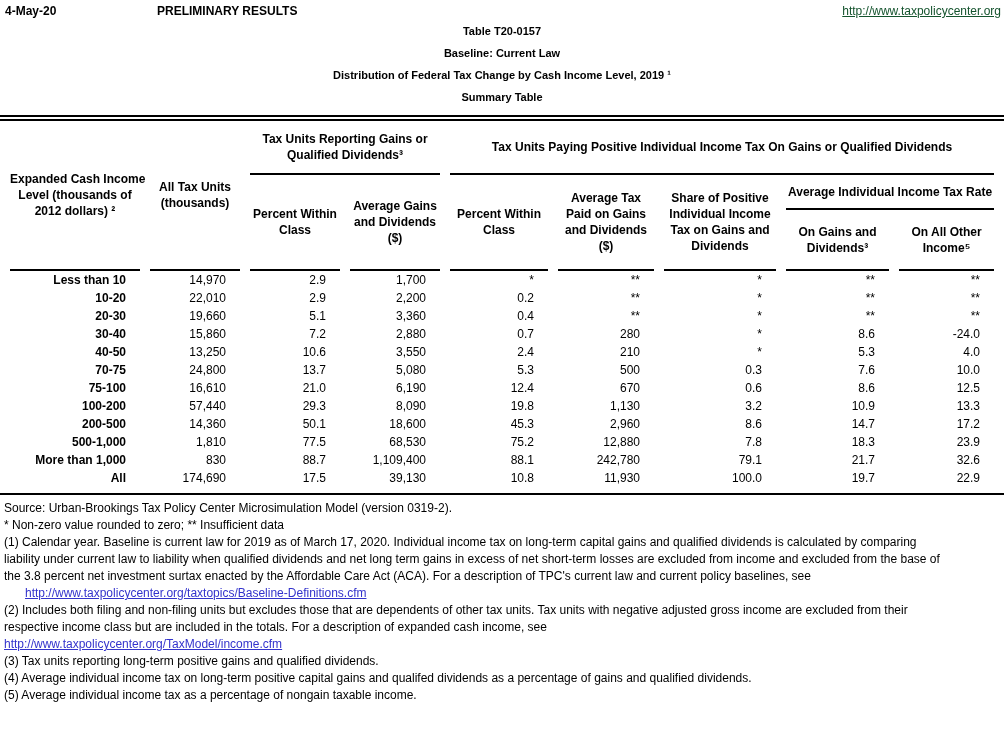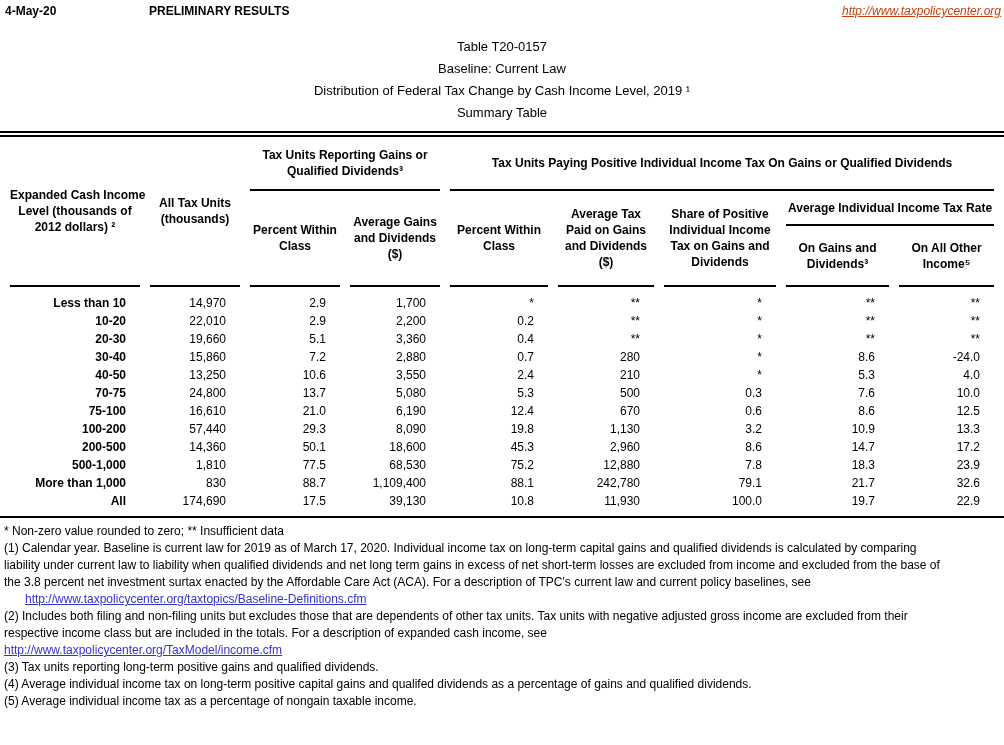--- a/index.html
+++ b/index.html
@@ -3,54 +3,54 @@
 <meta charset="utf-8">
 <style>
   html,body { margin:0; padding:0; background:#fff; }
   body {
     width:1004px; height:745px;
     font-family:"Liberation Sans","DejaVu Sans",sans-serif;
     color:#000; font-size:12px; position:relative; overflow:hidden;
   }
   .topbar { position:relative; height:20px; }
   .topbar .date { position:absolute; left:5px; top:4px; font-weight:bold; }
-  .topbar .status { position:absolute; left:149px; top:4px; font-weight:bold; }
+  .topbar .status { position:absolute; left:157px; top:4px; font-weight:bold; }
   .topbar .sitelink { position:absolute; right:3px; top:4px; }
   a.link { color:#3333cc; text-decoration:underline; cursor:pointer; }
 
-  .titleblock { margin-top:16px; text-align:center; font-weight:normal; font-size:13px; line-height:22px; }
+  .titleblock { text-align:center; font-weight:bold; font-size:11px; line-height:22px; }
 
   .rule-double { margin-top:7px; height:2px; border-top:2px solid #000; border-bottom:2px solid #000; }
   .rule-bottom { margin-top:6px; border-top:2px solid #000; height:0; }
 
   table.main {
     width:1004px; table-layout:fixed;
     border-collapse:separate; border-spacing:10px 0;
     font-size:12px;
   }
   thead th { font-weight:bold; text-align:center; vertical-align:middle; padding:0; line-height:16px; white-space:nowrap; }
   thead th.chead, thead th.ghead { border-bottom:2px solid #000; }
   thead tr.r1 { height:54px; }
   thead tr.r2 { height:35px; }
   thead tr.r3 { height:61px; }
 
   tbody td { height:18px; line-height:18px; text-align:right; padding:0 14px 0 0; white-space:nowrap; }
-  tbody tr:first-child td { padding-top:7px; }
+  tbody tr:first-child td { }
   tbody td.rowlabel { font-weight:bold; }
 
   .footnotes { margin-top:5px; padding-left:4px; line-height:17px; font-size:12px; white-space:nowrap; }
   .footnotes .fline { height:17px; }
 </style>
 </head>
 <body>
 
 <div class="topbar">
   <span class="date">4-May-20</span>
   <span class="status">PRELIMINARY RESULTS</span>
-  <a class="link sitelink" href="#" style="color: #c2410c; font-style: italic;">http://www.taxpolicycenter.org</a>
+  <a class="link sitelink" href="#" style="color: #14532d;">http://www.taxpolicycenter.org</a>
 </div>
 
 <div class="titleblock">
   <div>Table T20-0157</div>
   <div>Baseline: Current Law</div>
   <div>Distribution of Federal Tax Change by Cash Income Level, 2019 ¹</div>
   <div>Summary Table</div>
 </div>
 
 <div class="rule-double"></div>
@@ -259,20 +259,21 @@
         <td>100.0</td>
         <td>19.7</td>
         <td>22.9</td>
       </tr>
     </tbody>
 </table>
 
 <div class="rule-bottom"></div>
 
 <div class="footnotes">
+    <div class="fline">Source: Urban-Brookings Tax Policy Center Microsimulation Model (version 0319-2).</div>
     <div class="fline">* Non-zero value rounded to zero; ** Insufficient data</div>
     <div class="fline">(1) Calendar year. Baseline is current law for 2019 as of March 17, 2020. Individual income tax on long-term capital gains and qualified dividends is calculated by comparing</div>
     <div class="fline">liability under current law to liability when qualified dividends and net long term gains in excess of net short-term losses are excluded from income and excluded from the base of</div>
     <div class="fline">the 3.8 percent net investment surtax enacted by the Affordable Care Act (ACA). For a description of TPC's current law and current policy baselines, see</div>
     <div class="fline"><a class="link" href="#" style="color: rgb(51, 51, 204); padding-left: 21px;">http://www.taxpolicycenter.org/taxtopics/Baseline-Definitions.cfm</a></div>
     <div class="fline">(2) Includes both filing and non-filing units but excludes those that are dependents of other tax units. Tax units with negative adjusted gross income are excluded from their</div>
     <div class="fline">respective income class but are included in the totals. For a description of expanded cash income, see</div>
     <div class="fline"><a class="link" href="#" style="color: rgb(51, 51, 204);">http://www.taxpolicycenter.org/TaxModel/income.cfm</a></div>
     <div class="fline">(3) Tax units reporting long-term positive gains and qualified dividends.</div>
     <div class="fline">(4) Average individual income tax on long-term positive capital gains and qualifed dividends as a percentage of gains and qualified dividends.</div>

